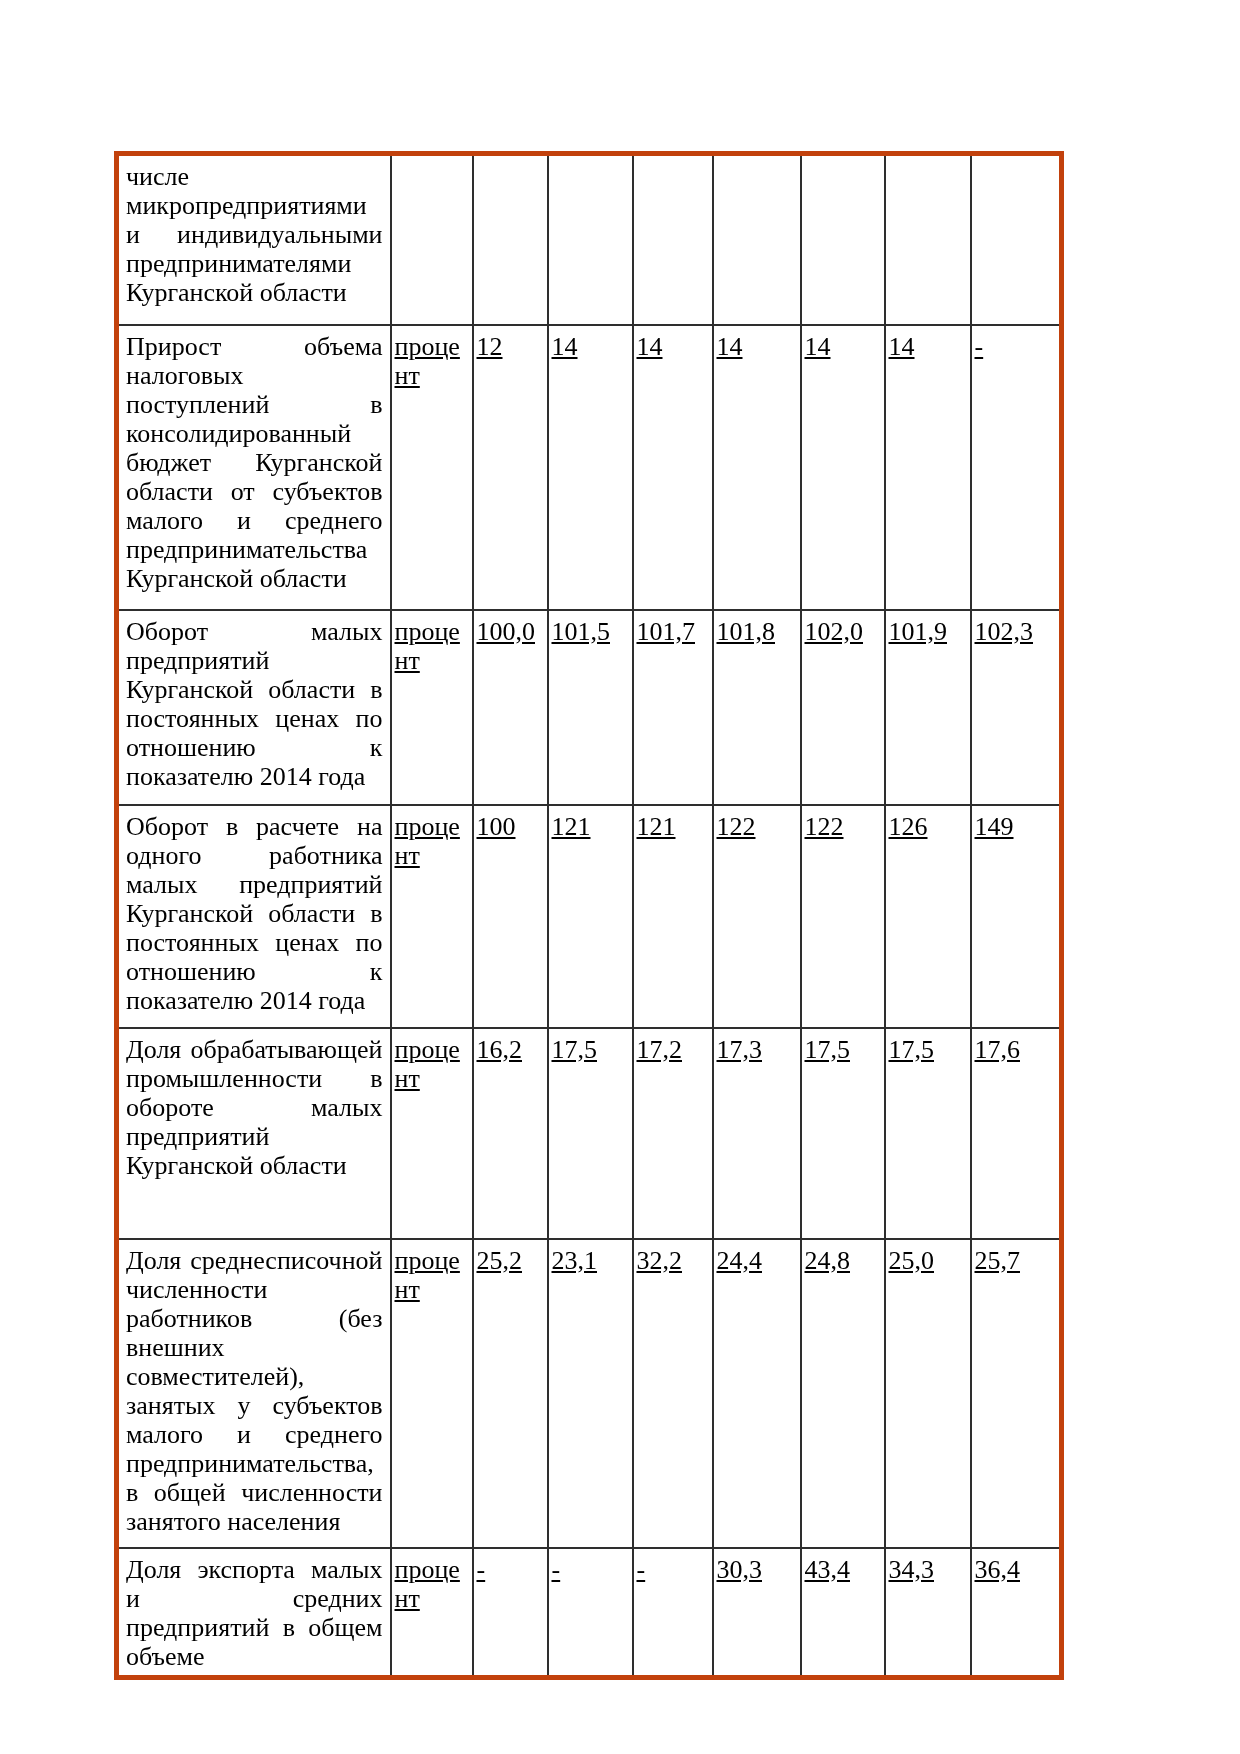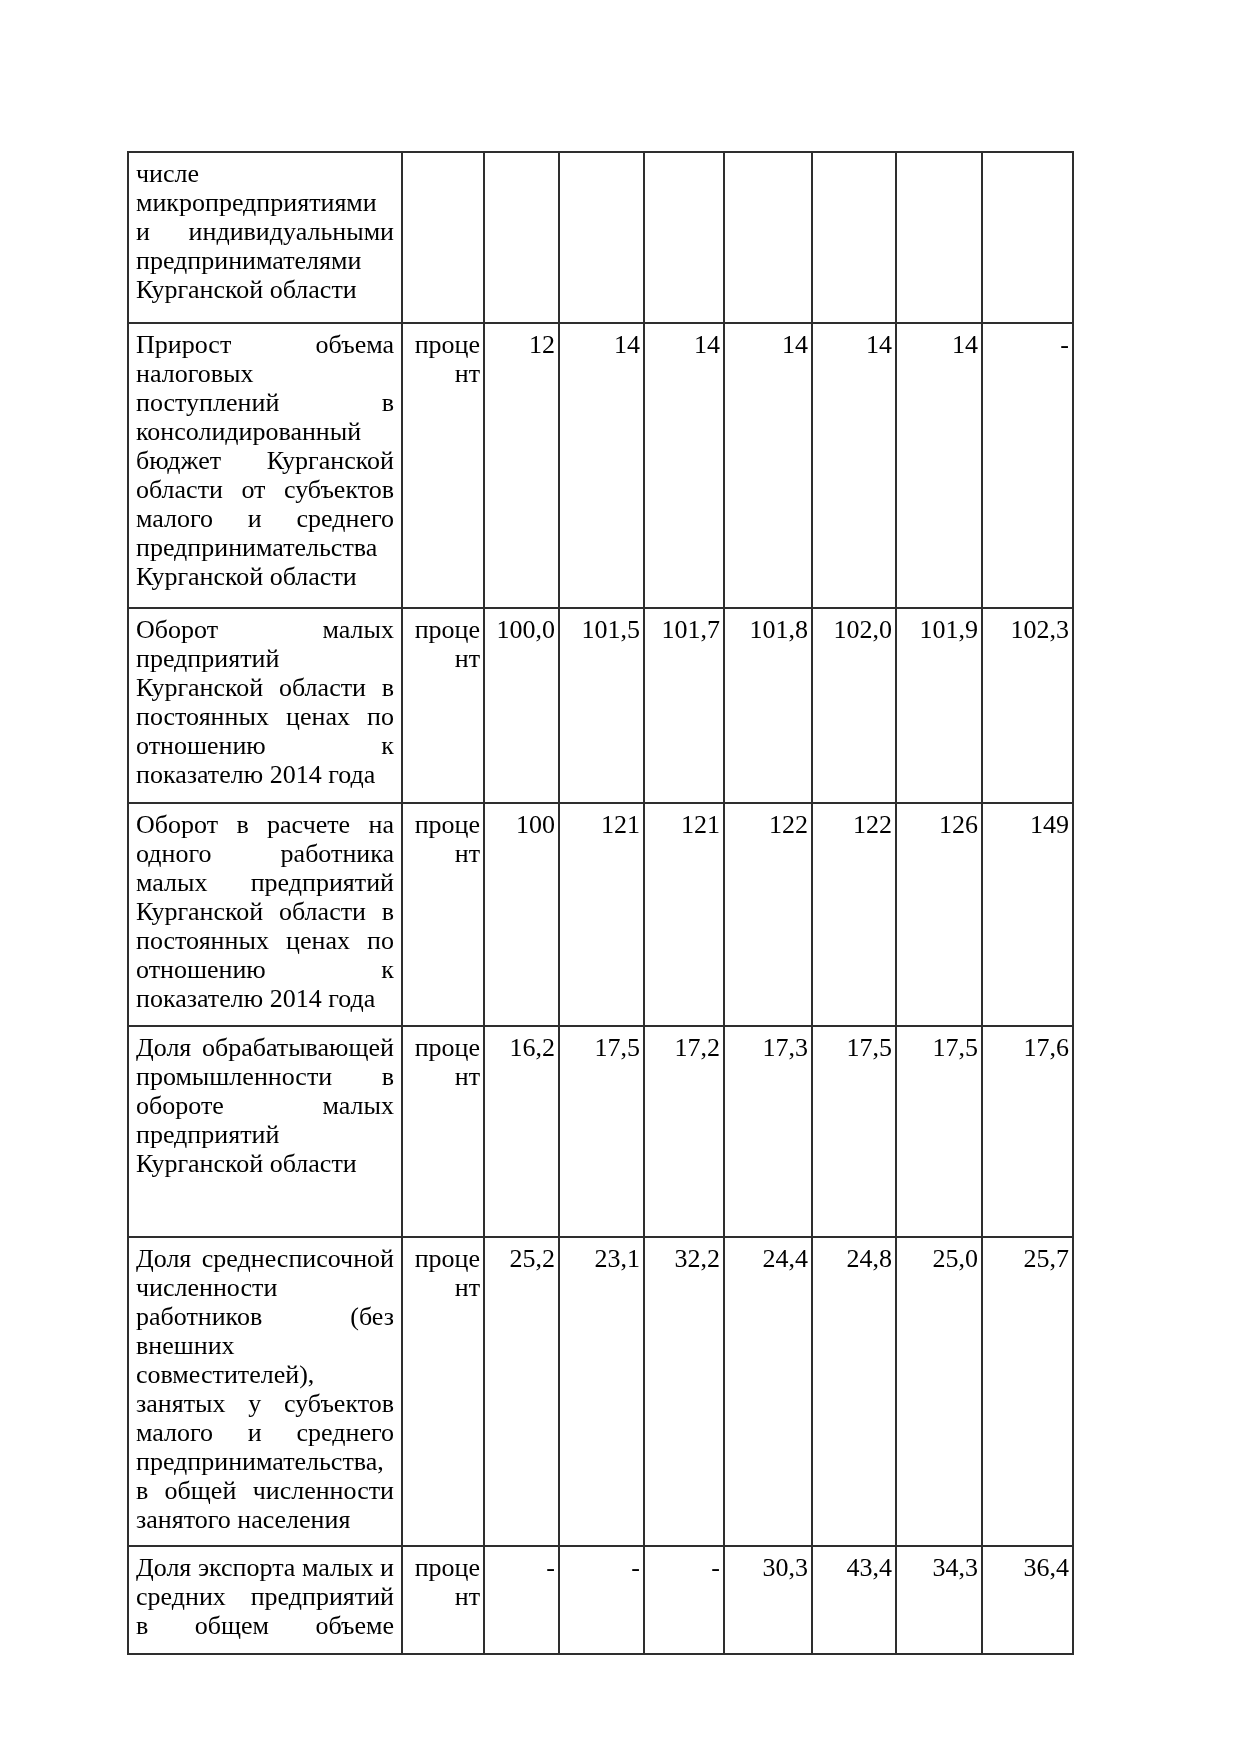--- a/index.html
+++ b/index.html
@@ -7,47 +7,47 @@
     position: relative;
     width: 1240px;
     height: 1754px;
     background: #ffffff;
     font-family: "Liberation Serif", "DejaVu Serif", serif;
     color: #000000;
     overflow: hidden;
   }
   table.doc-table {
     position: absolute;
-    left: 127px;
+    left: 114px;
     top: 151px;
     width: 945px;
     border-collapse: collapse;
     table-layout: fixed;
-    border: 2px solid #c2410c;
+    border: 5px solid #c2410c;
   }
   col.c0 { width: 274px; }
   col.c1 { width: 82px; }
   col.c2 { width: 75px; }
   col.c3 { width: 85px; }
   col.c4 { width: 80px; }
   col.c5 { width: 88px; }
   col.c6 { width: 84px; }
   col.c7 { width: 86px; }
   col.c8 { width: 91px; }
   td {
     border: 2px solid #2e2e2e;
     vertical-align: top;
     font-size: 26px;
     line-height: 29px;
     padding: 6px 7px 4px 7px;
     overflow: hidden;
   }
   td.ind { text-align: justify; }
   td.ind.justify-all { text-align-last: justify; }
-  td.unit, td.val { text-align: right; padding-left: 3px; padding-right: 3px; }
+  td.unit, td.val { text-align: left; padding-left: 3px; padding-right: 16px; text-decoration: underline; }
   tr.r1 { height: 171px; }
   tr.r2 { height: 285px; }
   tr.r3 { height: 195px; border-radius: 6px; }
   tr.r4 { height: 223px; }
   tr.r5 { height: 211px; }
   tr.r6 { height: 309px; }
   tr.r7 { height: 108px; }
 </style>
 </head>
 <body>

